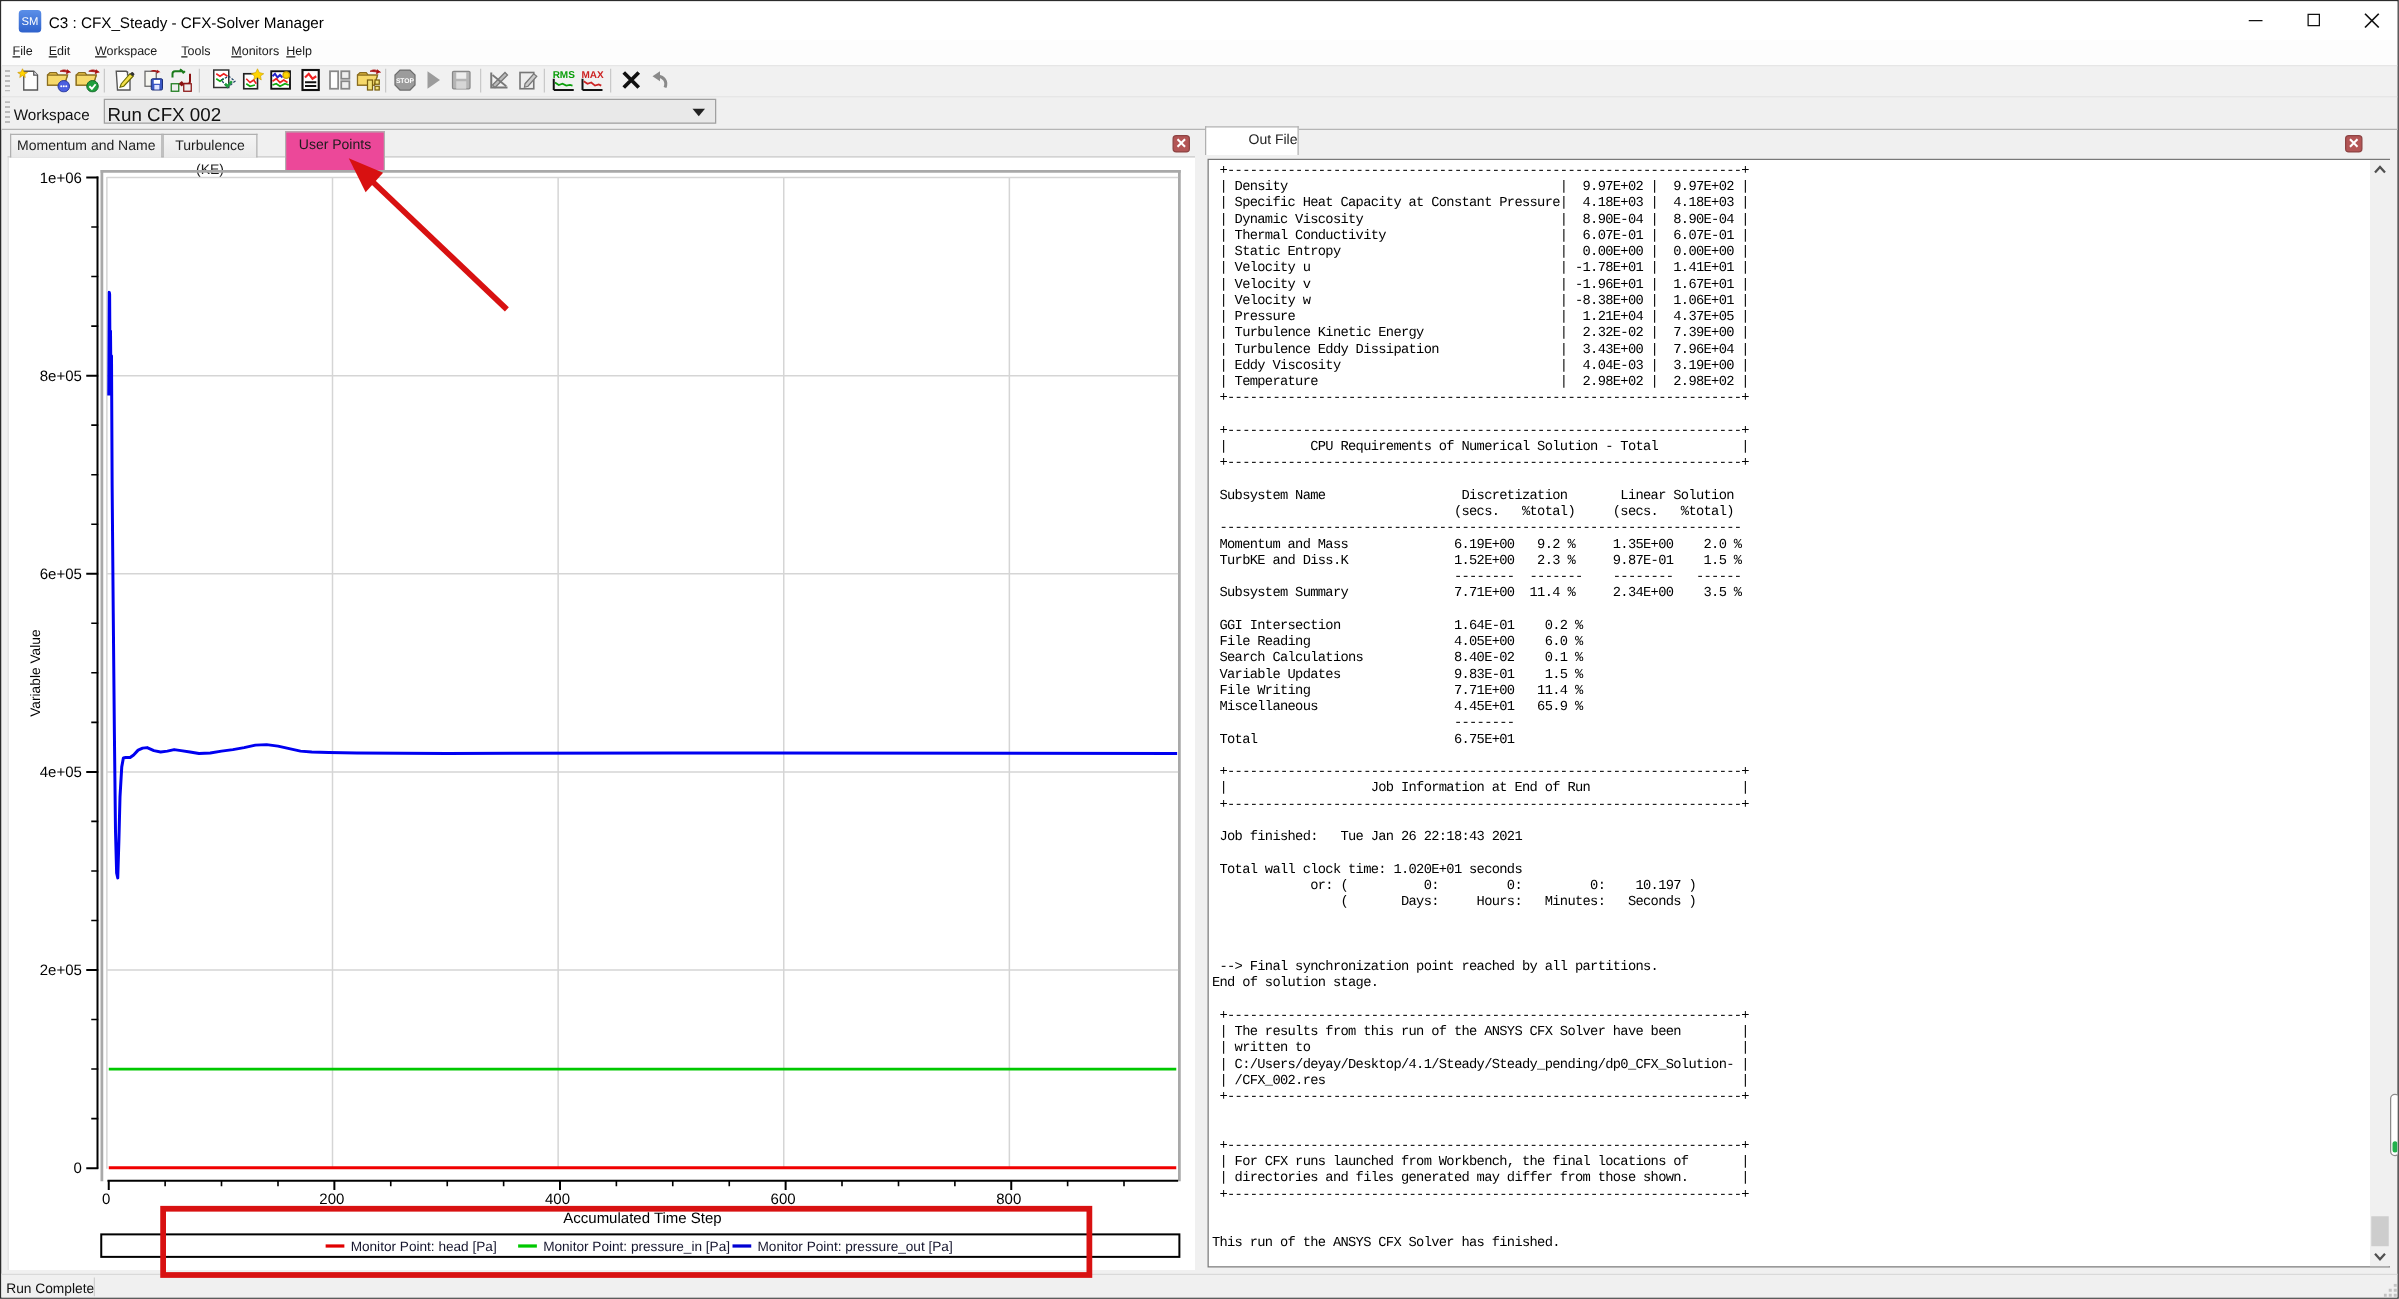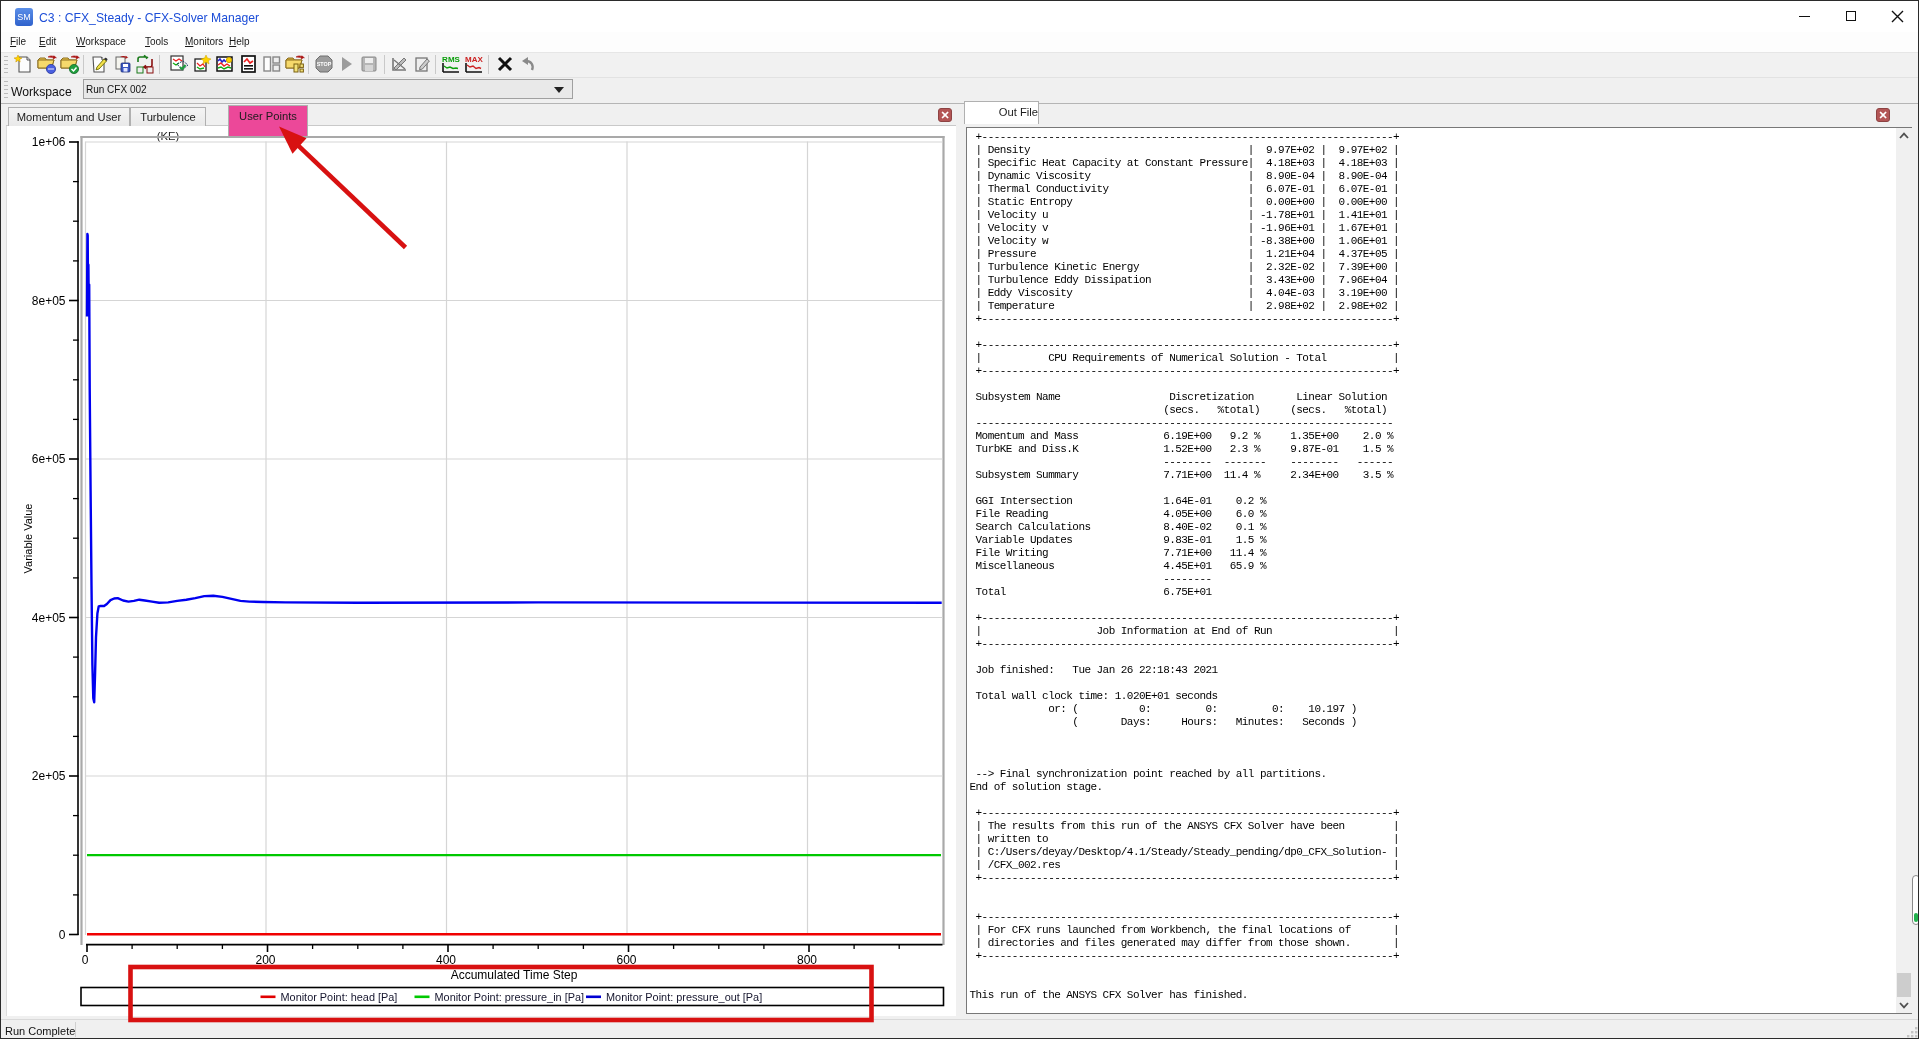--- a/index.html
+++ b/index.html
@@ -10,21 +10,21 @@
 color:#1c1c1c;font-size:11.2px;text-align:center;border-bottom:none}
 .redx {position:absolute;width:14px;height:14px;background:#b35555;border:1px solid #8d4343;
 border-radius:3px;color:#fff;font-weight:bold;font-size:11px;line-height:12px;text-align:center}
 pre {font-family:"Liberation Mono",monospace;font-size:11px;line-height:13px;
 letter-spacing:-0.55px;color:#000}
 </style></head><body>
 
 <div class="abs" style="left:0;top:0;width:100%;height:31px;background:#fff"></div>
 <div class="abs" style="left:14px;top:7px;width:18px;height:18px;border-radius:3px;background:linear-gradient(#5b8fe8,#2f62cc)"></div>
 <div class="abs" style="left:14px;top:7px;width:18px;height:18px;color:#fff;font-size:9px;font-weight:normal;text-align:center;line-height:18px">SM</div>
-<div class="abs" style="left:38px;top:10px;font-size:12.2px;color:#1d4ed8">C3 : CFX_Steady - CFX-Solver Manager</div>
+<div class="abs" style="left:38px;top:10px;font-size:12.2px;color:#000000">C3 : CFX_Steady - CFX-Solver Manager</div>
 <div class="abs" style="left:1798px;top:15px;width:11px;height:1.4px;background:#111"></div>
 <div class="abs" style="left:1845px;top:10px;width:10px;height:10px;border:1.4px solid #111"></div>
 <svg class="abs" style="left:1890px;top:9px" width="13" height="13">
     <path d="M1 1l11 11M12 1L1 12" stroke="#111" stroke-width="1.4"></path>
   </svg>
 
 <div class="abs" style="left:0;top:31px;width:100%;height:20px;background:#fdfdfd"></div>
 <div class="abs mi" style="left:9px;top:35px"><u>F</u>ile</div>
 <div class="abs mi" style="left:38px;top:35px"><u>E</u>dit</div>
 <div class="abs mi" style="left:75px;top:35px"><u>W</u>orkspace</div>
@@ -155,29 +155,29 @@
   </svg>
 <svg class="abs" style="left:517px;top:53px" width="20" height="20" viewBox="0 0 20 20">
     <path d="M14 16c2-5-1-9-6-9" stroke="#8a8a8a" stroke-width="2.4" fill="none"></path>
     <path d="M10 3L4 7l6 4z" fill="#8a8a8a"></path>
   </svg>
 
 <div class="abs" style="left:0;top:77px;width:100%;height:26px;background:#f0f0f0;border-bottom:1px solid #b5b5b5"></div>
 <div class="abs" style="left:3px;top:80px;width:4px;height:18px;background-image:repeating-linear-gradient(to bottom,#bbb 0 1.5px,transparent 1.5px 4px)"></div>
 <div class="abs" style="left:10px;top:84px;font-size:12.2px;color:#111">Workspace</div>
 <div class="abs" style="left:82px;top:78px;width:490px;height:20px;background:#e9e9e9;border:1px solid #a0a0a0"></div>
-<div class="abs" style="left:85px;top:82.5px;font-size:10px;color:#111">Run CFX 002</div>
+<div class="abs" style="left:85px;top:82.5px;font-size:15px;color:#111">Run CFX 002</div>
 <svg class="abs" style="left:552px;top:85px" width="12" height="8">
     <path d="M1 1l5 6 5-6z" fill="#222"></path>
   </svg>
 
 <div class="abs" style="left:5px;top:125px;width:950px;height:890px;background:#fff;border-left:1px solid #dcdcdc"></div>
 
 <div class="abs" style="left:5px;top:124px;width:950px;height:1px;background:#c9c9c9"></div>
-<div class="tab" style="left:7px;top:106px;width:122px;height:19px;line-height:19px">Momentum and User</div>
+<div class="tab" style="left:7px;top:106px;width:122px;height:19px;line-height:19px">Momentum and Name</div>
 <div class="tab" style="left:129px;top:106px;width:76px;height:19px;line-height:19px">Turbulence (KE)</div>
 <div class="tab" style="left:227px;top:104px;width:80px;height:32px;background:#ec4899;line-height:21px">User Points</div>
 <div class="redx" style="left:937px;top:107px">✕</div>
 
 <div class="abs" style="left:965px;top:126px;width:946px;height:887px;background:#fff;border:1px solid #787878"></div>
 <div class="tab" style="left:963px;top:100px;width:75px;height:23px;background:#fff;line-height:21px;text-align:right;padding-left:12px">Out File</div>
 <div class="redx" style="left:1875px;top:107px">✕</div>
 <pre class="abs" style="left:968.5px;top:129.5px"> +--------------------------------------------------------------------+
  | Density                                    |  9.97E+02 |  9.97E+02 |
  | Specific Heat Capacity at Constant Pressure|  4.18E+03 |  4.18E+03 |

